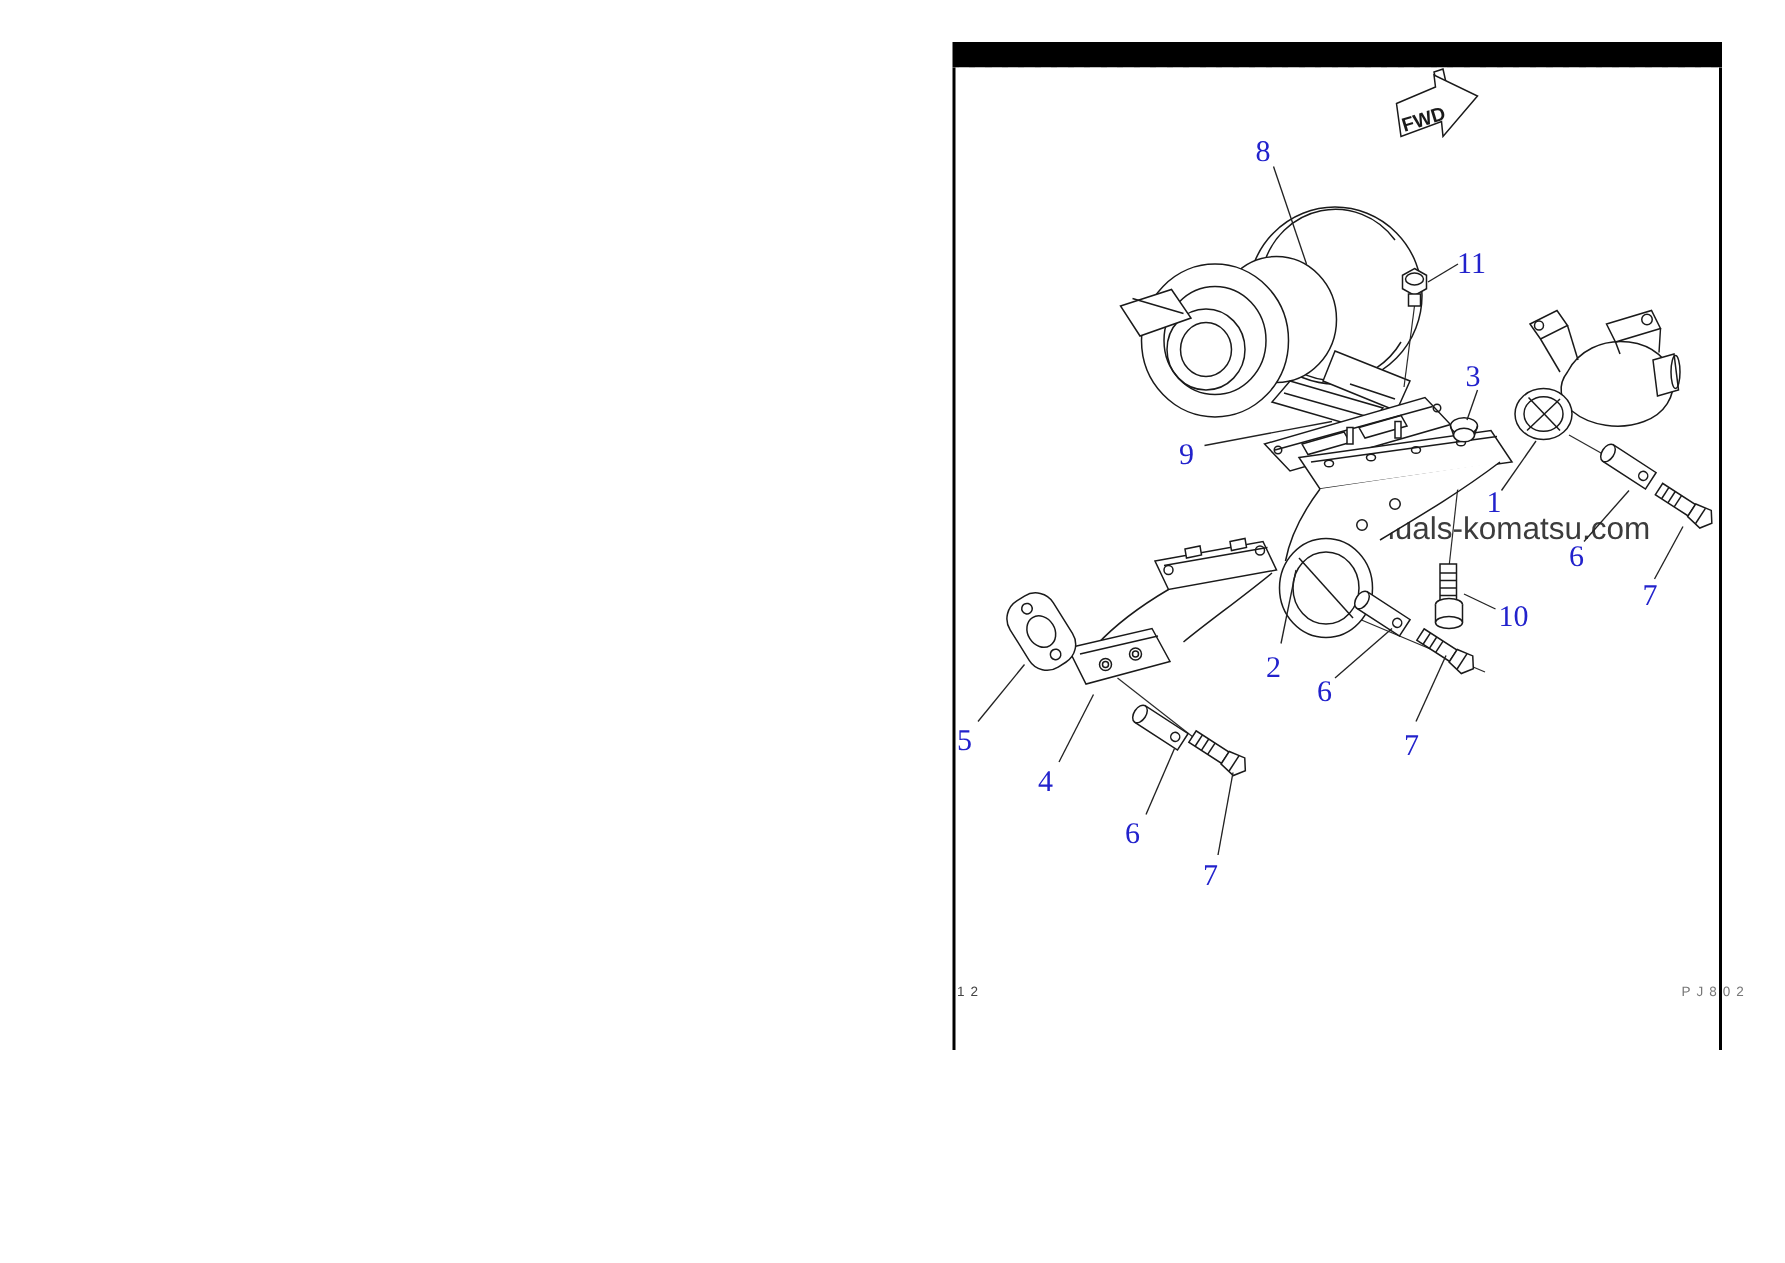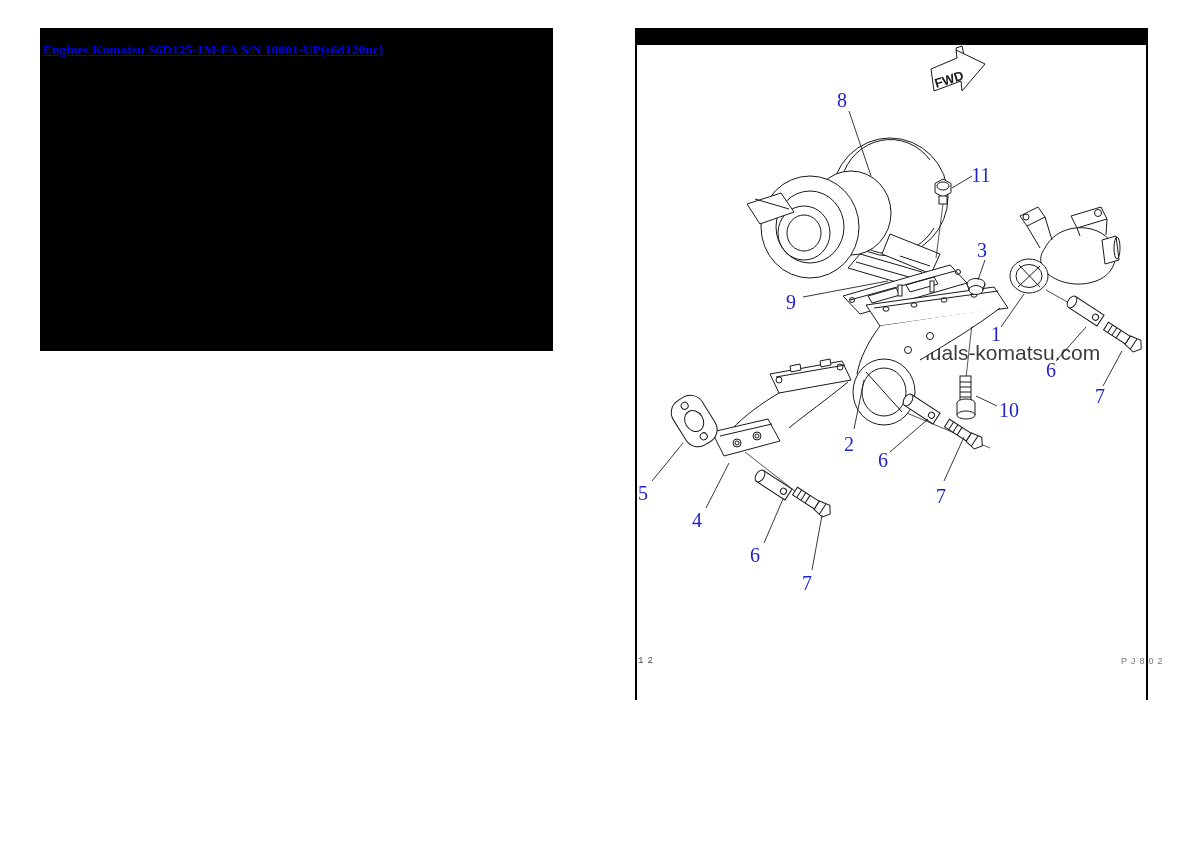--- a/index.html
+++ b/index.html
@@ -18,40 +18,37 @@
   .page-topbar{position:absolute;left:635px;top:28px;width:513px;height:17px;background:#000000;}
   .page-topbar-dashes{position:absolute;left:635px;top:45px;width:513px;height:2px;
     background:repeating-linear-gradient(90deg,#333 0 4px,transparent 4px 11px);}
   .page-frame{position:absolute;left:635px;top:45px;width:513px;height:655px;
               border-left:2px solid #000;border-right:2px solid #000;box-sizing:border-box;
               background:#ffffff;}
   .watermark{position:absolute;left:889px;top:341px;z-index:5;
              font-family:"Liberation Sans",sans-serif;font-size:21px;color:#3c3c3c;
              letter-spacing:0px;}
   .footer-left{position:absolute;left:638px;top:656px;font-size:9px;color:#444;
-               letter-spacing:4px;z-index:5;font-family:Liberation Mono, monospace;}
+               letter-spacing:4px;z-index:5;}
   .footer-right{position:absolute;left:1096px;top:656px;font-size:9px;color:#777;
                 letter-spacing:4px;z-index:5;padding-left:25px;}
 
   
   .diagram-svg{position:absolute;left:0;top:0;z-index:6;pointer-events:none;}
   .ln{stroke:#1a1a1a;stroke-width:1;fill:none;}
   .lnw{stroke:#1a1a1a;stroke-width:1;fill:#ffffff;}
   .thin{stroke:#2a2a2a;stroke-width:0.8;fill:none;}
   .callout{font-family:"Liberation Serif",serif;font-size:20px;}
   .fwd-text{font-family:"Liberation Sans",sans-serif;font-size:13px;font-weight:bold;fill:#1a1a1a;}
 </style>
 </head>
 <body>
 
 <div id="canvas">
 
-  <div class="header-panel">
-    <span class="header-link-line"><a>Engines Komatsu</a><span>&nbsp;</span><a>S6D125-1M-FA S/N 10001-UP(s6d120nc)</a></span>
-  </div>
 
   <div class="page-topbar"></div>
   <div class="page-topbar-dashes"></div>
   <div class="page-frame"></div>
 
   <div class="watermark">manuals-komatsu.com</div>
   <div class="footer-left">12</div>
   <div class="footer-right">PJ802</div>
 
   <svg class="diagram-svg" width="1190" height="842" viewBox="0 0 1190 842">

